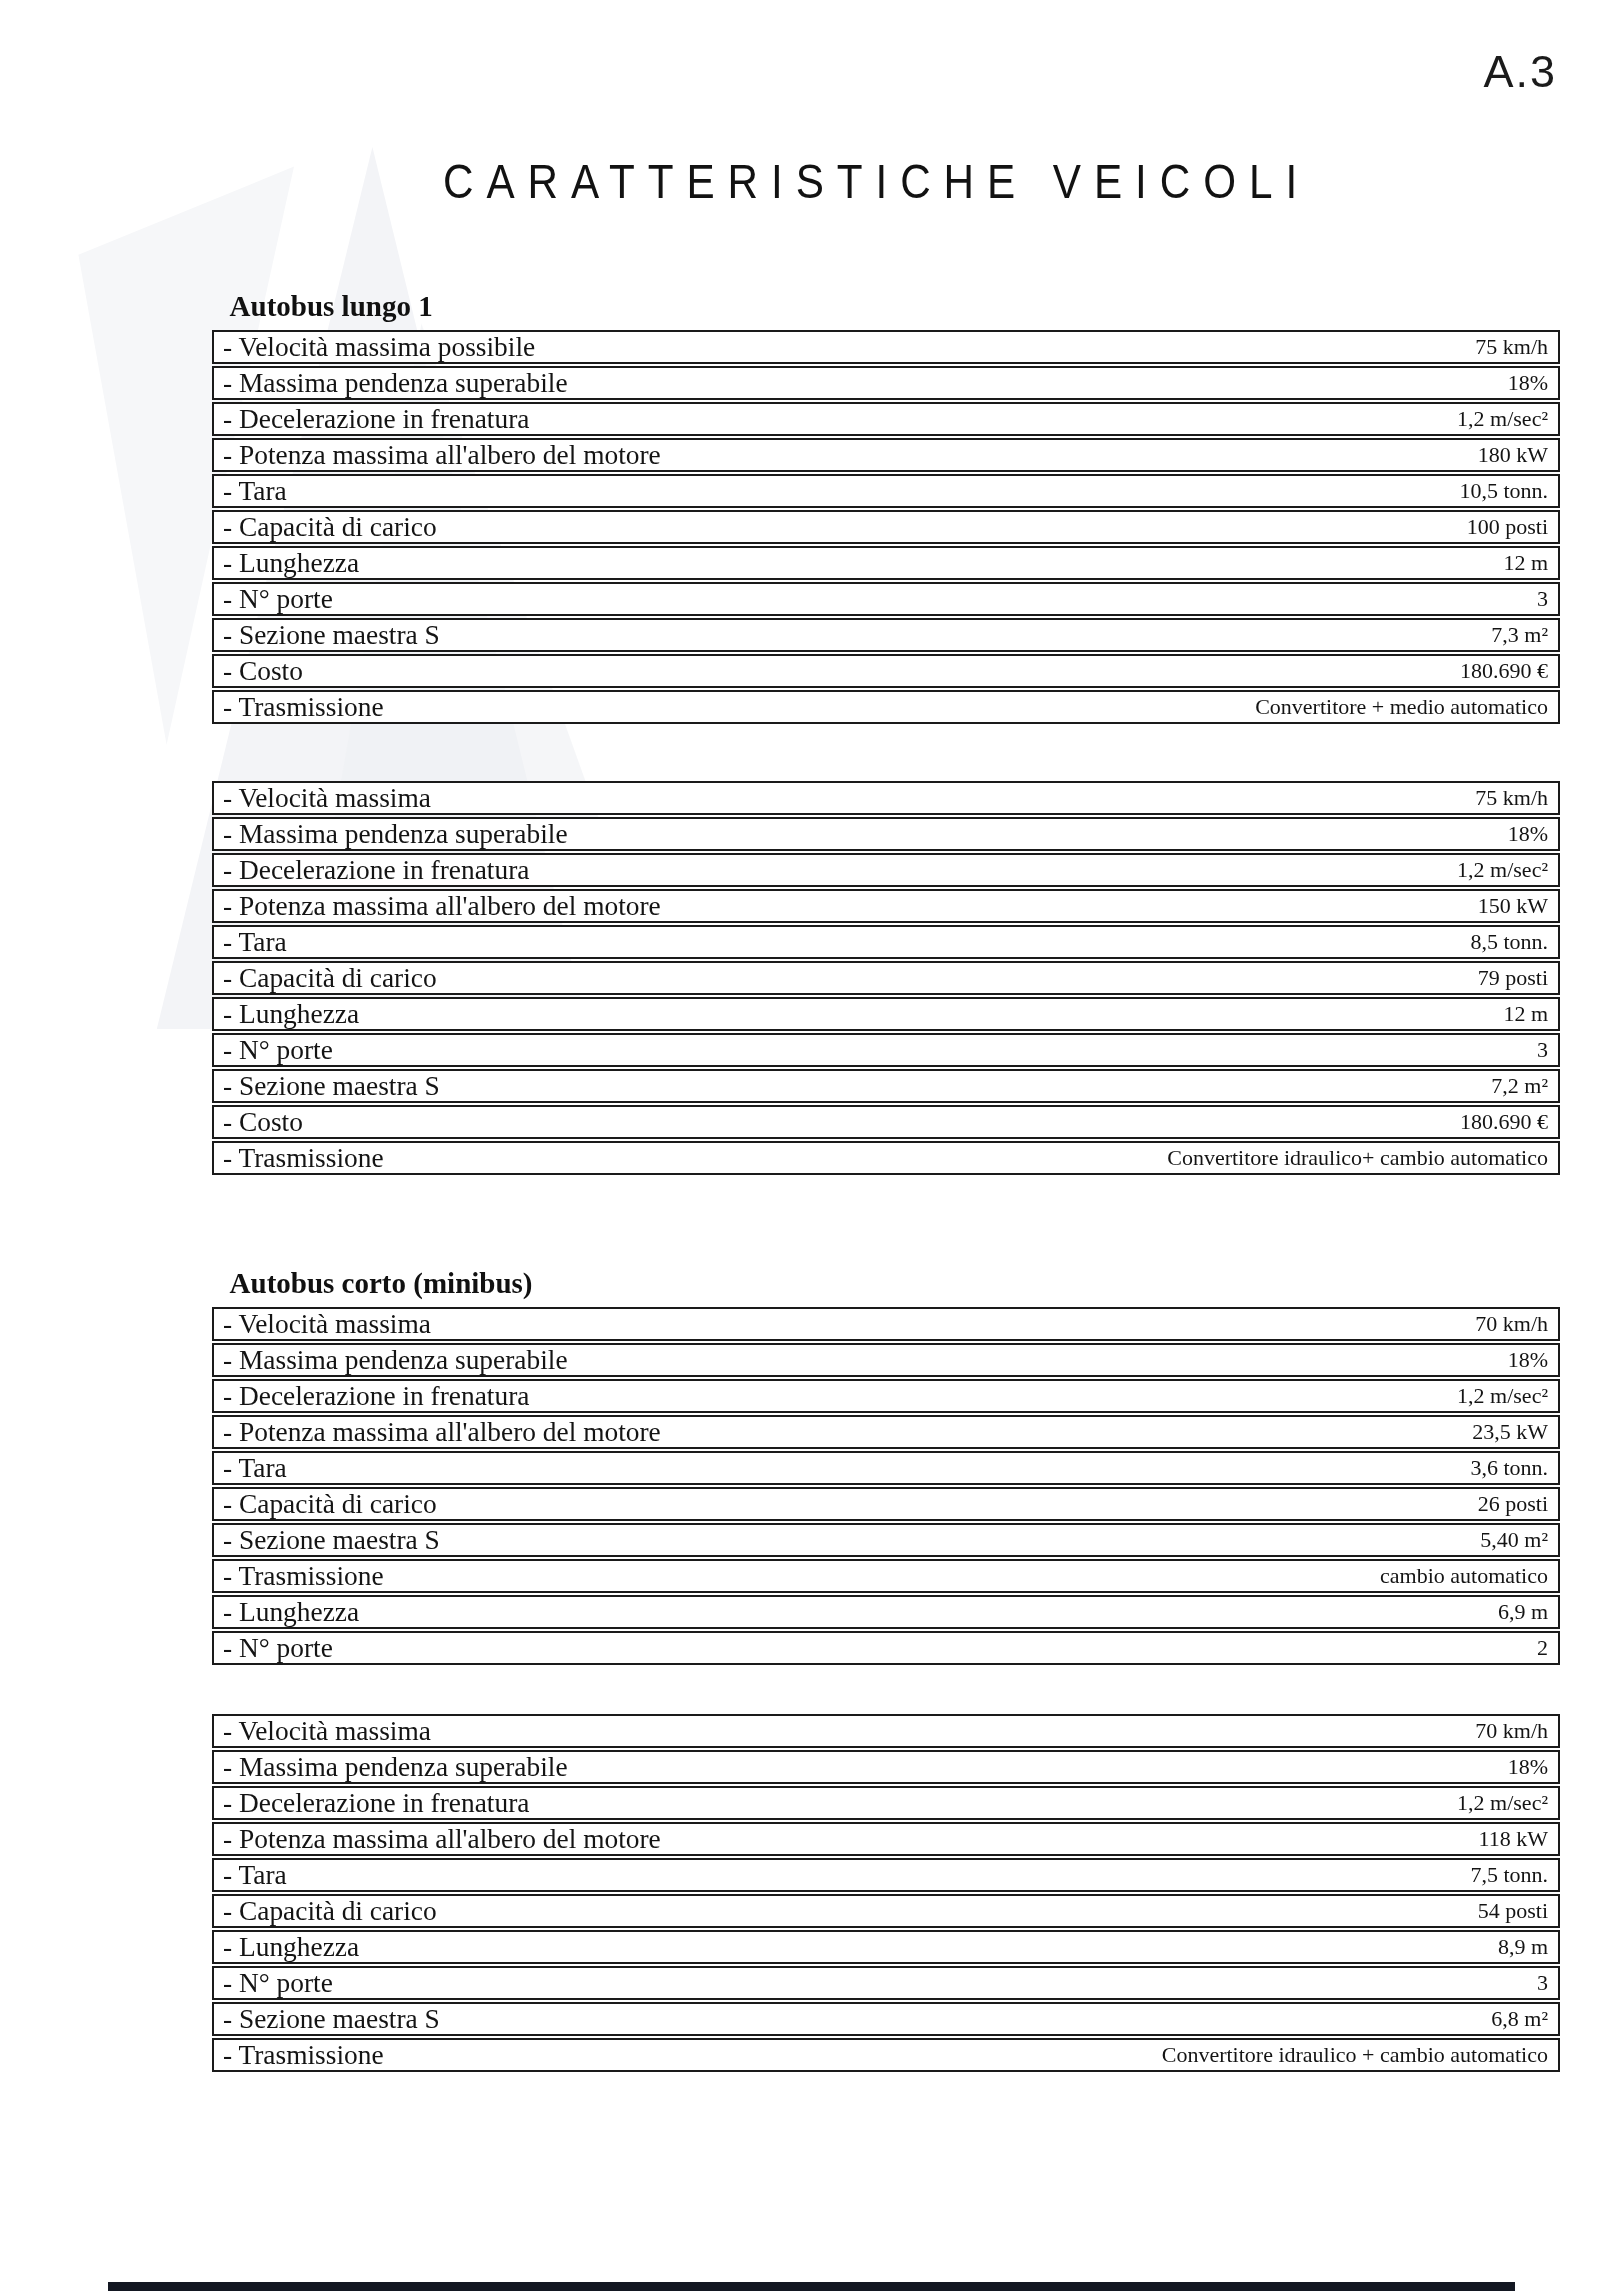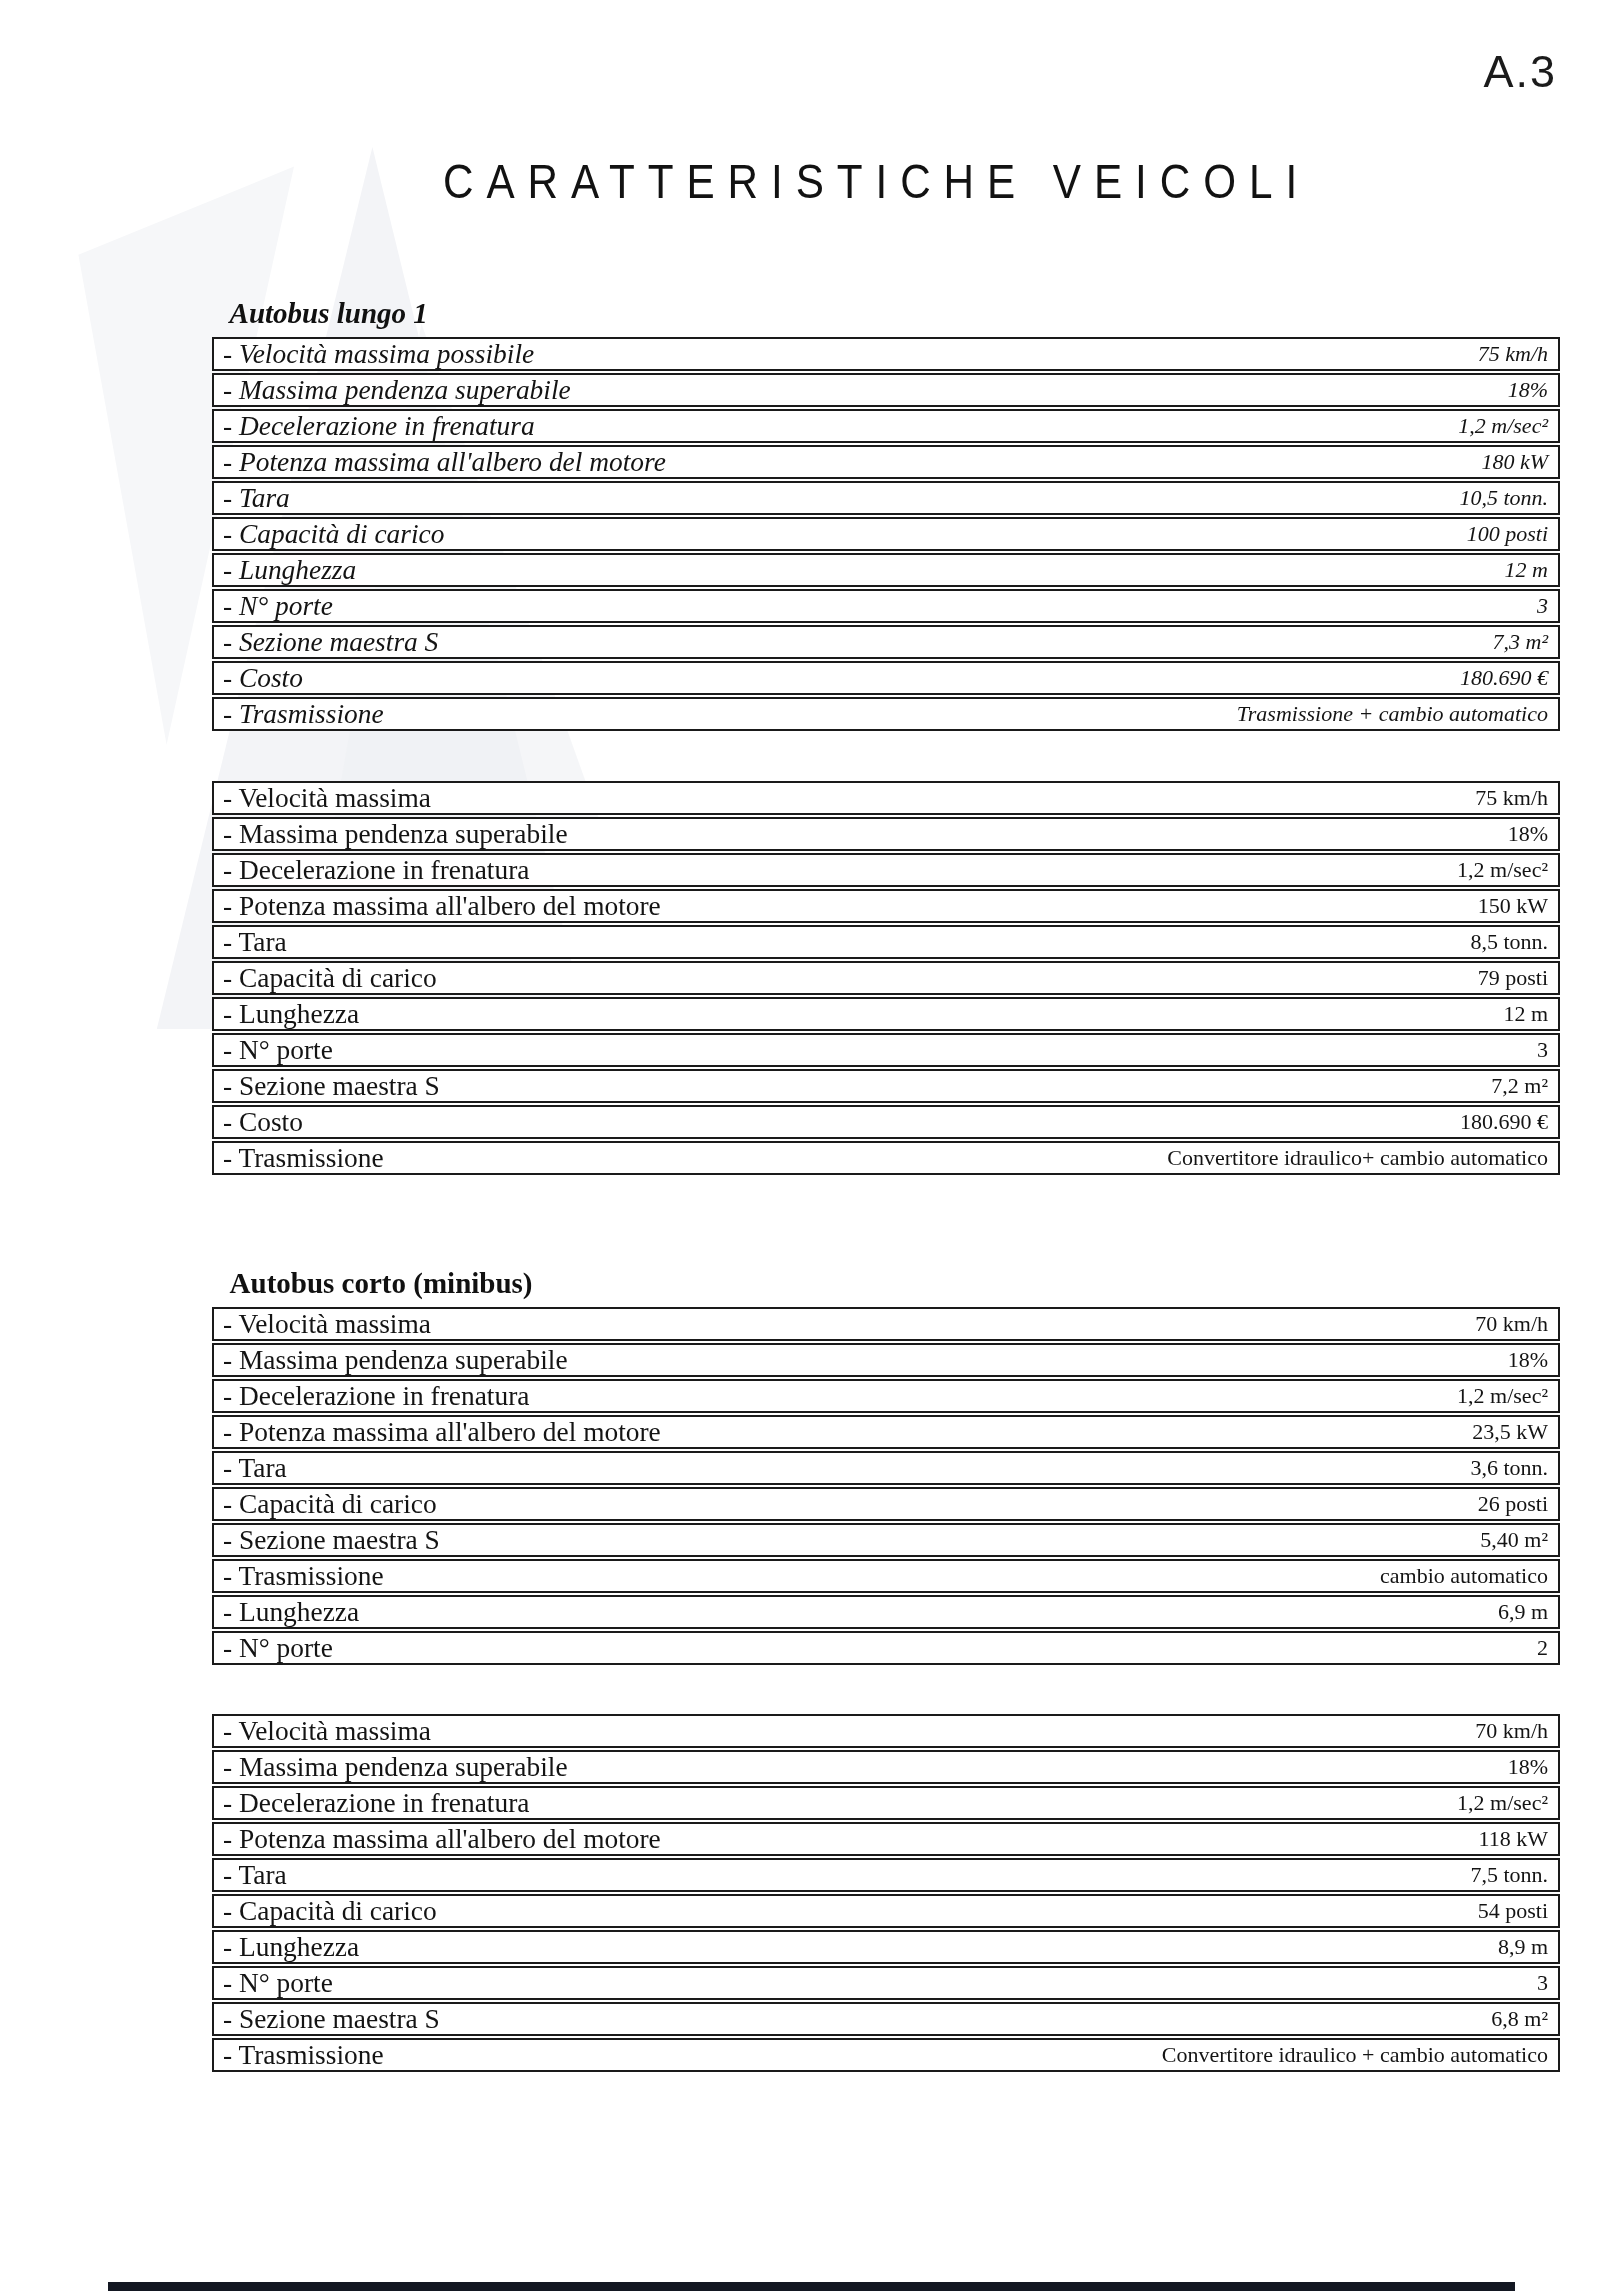--- a/index.html
+++ b/index.html
@@ -24,21 +24,21 @@
     font-size:48px;line-height:57px;
     letter-spacing:14.7px;
     color:#121212;
     white-space:nowrap;
     transform:scaleX(0.88);
     transform-origin:left center;
   }
   section.vtable{
     position:absolute;left:212px;width:1348px;
   }
-  section.vtable:nth-of-type(1){top:297px;font-style:italic;}
+  section.vtable:nth-of-type(1){top:290px;}
   section.vtable:nth-of-type(2){top:781px;}
   section.vtable:nth-of-type(3){top:1267px;}
   section.vtable:nth-of-type(4){top:1714px;}
   .vtable-heading{
     margin:0 0 6.9px 17.6px;
     font-size:29px;line-height:33px;
     font-weight:bold;color:#111111;
     font-family:"Liberation Serif", serif;
   }
   .vtable-rows{display:block;}
@@ -121,21 +121,21 @@
           <div class="vrow">
     <span class="vlabel">- Sezione maestra S</span>
     <span class="vvalue">7,3 m²</span>
   </div>
           <div class="vrow">
     <span class="vlabel">- Costo</span>
     <span class="vvalue">180.690 €</span>
   </div>
           <div class="vrow">
     <span class="vlabel">- Trasmissione</span>
-    <span class="vvalue">Trasmissione + cambio automatico</span>
+    <span class="vvalue">Convertitore + medio automatico</span>
   </div>
         </div>
   </section>
       <section class="vtable">
     <div class="vtable-rows">
           <div class="vrow">
     <span class="vlabel">- Velocità massima</span>
     <span class="vvalue">75 km/h</span>
   </div>
           <div class="vrow">

